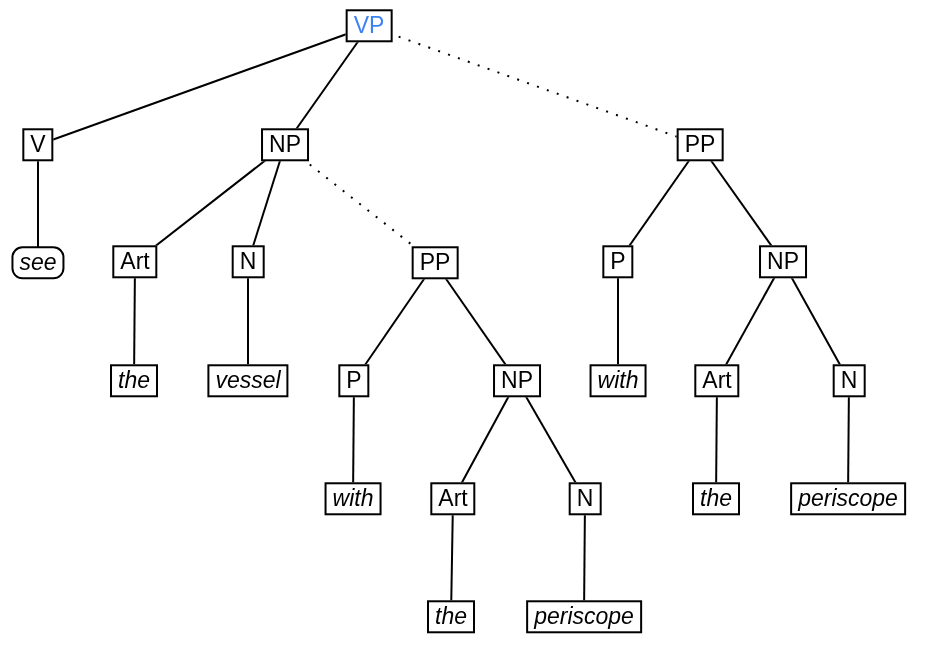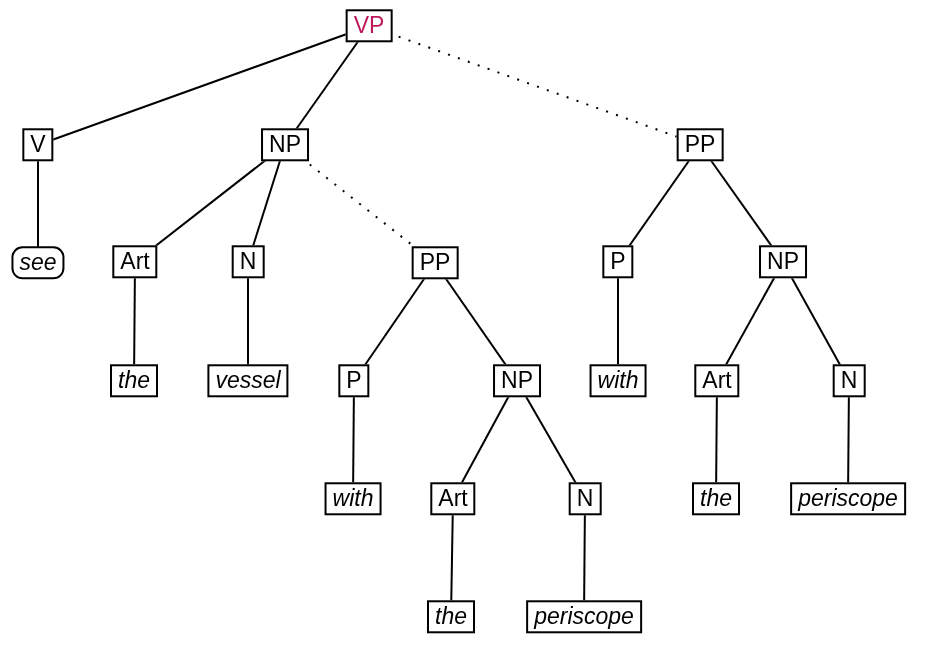--- a/index.html
+++ b/index.html
@@ -71,21 +71,21 @@
       <line x1="585" y1="499" x2="584" y2="617" class="solid"></line>
       <line x1="700" y1="145" x2="618" y2="262" class="solid"></line>
       <line x1="700" y1="145" x2="783" y2="262" class="solid"></line>
       <line x1="618" y1="262" x2="618" y2="381" class="solid"></line>
       <line x1="783" y1="262" x2="717" y2="381" class="solid"></line>
       <line x1="783" y1="262" x2="849" y2="381" class="solid"></line>
       <line x1="717" y1="381" x2="716" y2="499" class="solid"></line>
       <line x1="849" y1="381" x2="848" y2="499" class="solid"></line>
     </svg>
   <div id="nodes">
-      <div class="node" style="left: 369px; top: 26px; border-color: rgb(0, 0, 0); background: rgb(255, 255, 255); color: #be185d;">VP</div>
+      <div class="node" style="left: 369px; top: 26px; border-color: rgb(0, 0, 0); background: rgb(255, 255, 255); color: #3b82f6;">VP</div>
       <div class="node" style="left: 38px; top: 145px; border-color: rgb(0, 0, 0); background: rgb(255, 255, 255); color: rgb(0, 0, 0);">V</div>
       <div class="node" style="left: 285px; top: 145px; border-color: rgb(0, 0, 0); background: rgb(255, 255, 255); color: rgb(0, 0, 0);">NP</div>
       <div class="node" style="left: 700px; top: 145px; border-color: rgb(0, 0, 0); background: rgb(255, 255, 255); color: rgb(0, 0, 0);">PP</div>
       <div class="node leaf" style="left: 38px; top: 263px; border-color: rgb(0, 0, 0); background: rgb(255, 255, 255); color: rgb(0, 0, 0); border-radius: 11px;">see</div>
       <div class="node" style="left: 135px; top: 262px; border-color: rgb(0, 0, 0); background: rgb(255, 255, 255); color: rgb(0, 0, 0);">Art</div>
       <div class="node" style="left: 248px; top: 262px; border-color: rgb(0, 0, 0); background: rgb(255, 255, 255); color: rgb(0, 0, 0);">N</div>
       <div class="node" style="left: 435px; top: 263px; border-color: rgb(0, 0, 0); background: rgb(255, 255, 255); color: rgb(0, 0, 0);">PP</div>
       <div class="node" style="left: 618px; top: 262px; border-color: rgb(0, 0, 0); background: rgb(255, 255, 255); color: rgb(0, 0, 0);">P</div>
       <div class="node" style="left: 783px; top: 262px; border-color: rgb(0, 0, 0); background: rgb(255, 255, 255); color: rgb(0, 0, 0);">NP</div>
       <div class="node leaf" style="left: 134px; top: 381px; border-color: rgb(0, 0, 0); background: rgb(255, 255, 255); color: rgb(0, 0, 0);">the</div>

